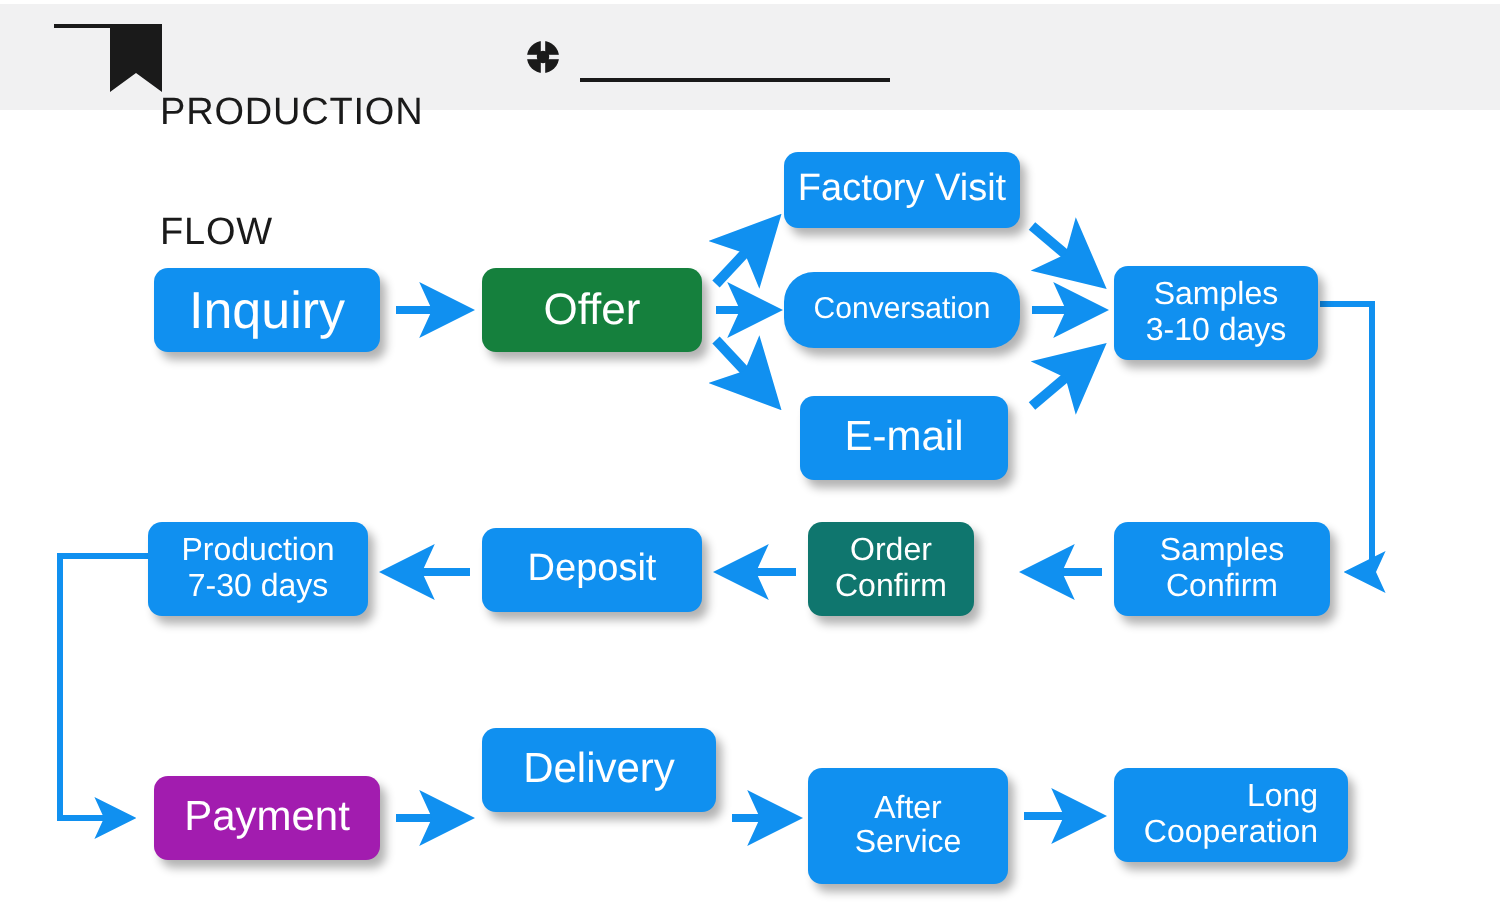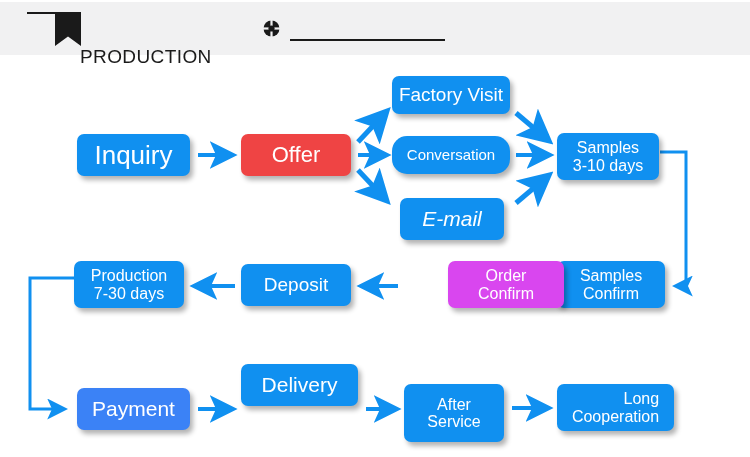--- a/index.html
+++ b/index.html
@@ -66,20 +66,21 @@
 
 <div id="stage">
 
   <div class="header-band"></div>
 
   <div class="bm-line"></div>
   <div class="bookmark"></div>
 
   <div class="title">
     <span class="l1">PRODUCTION</span>
+    <span class="l2">FLOW</span>
   </div>
 
   <div class="crosshair">
     <svg width="17" height="17" viewBox="0 0 17 17">
       <circle cx="8.5" cy="8.5" r="8" fill="#1a1a1a"></circle>
       <rect x="7.4" y="0" width="2.2" height="17" fill="#f1f1f2"></rect>
       <rect x="0" y="7.4" width="17" height="2.2" fill="#f1f1f2"></rect>
       <circle cx="8.5" cy="8.5" r="3.1" fill="#1a1a1a"></circle>
     </svg>
   </div>
@@ -113,34 +114,34 @@
       <path d="M78,278 L30,278 L30,409 L64,409" stroke-width="3"></path>
 
       <line x1="198" y1="409" x2="232" y2="409"></line>
       <line x1="366" y1="409" x2="396" y2="409"></line>
       <line x1="512" y1="408" x2="548" y2="408"></line>
     </g>
   </svg>
 
   <div id="nodes">
       <div class="box" style="left: 77px; top: 134px; width: 113px; height: 42px; font-size: 26px; background: rgb(16, 144, 240);">Inquiry</div>
-      <div class="box" style="left: 241px; top: 134px; width: 110px; height: 42px; font-size: 22px; background: #ef4444;">Offer</div>
+      <div class="box" style="left: 241px; top: 134px; width: 110px; height: 42px; font-size: 22px; background: #15803d;">Offer</div>
       <div class="box" style="left: 392px; top: 76px; width: 118px; height: 38px; font-size: 19px; background: rgb(16, 144, 240);">Factory Visit</div>
       <div class="box" style="left: 392px; top: 136px; width: 118px; height: 38px; font-size: 15px; background: rgb(16, 144, 240); border-radius: 15px;">Conversation</div>
-      <div class="box" style="left: 400px; top: 198px; width: 104px; height: 42px; font-size: 21px; background: rgb(16, 144, 240); font-style: italic;">E-mail</div>
+      <div class="box" style="left: 400px; top: 198px; width: 104px; height: 42px; font-size: 21px; background: rgb(16, 144, 240);">E-mail</div>
       <div class="box" style="left: 557px; top: 133px; width: 102px; height: 47px; font-size: 16px; background: rgb(16, 144, 240);">Samples
 3-10 days</div>
       <div class="box" style="left: 557px; top: 261px; width: 108px; height: 47px; font-size: 16px; background: rgb(16, 144, 240);">Samples
 Confirm</div>
-      <div class="box" style="left: 404px; top: 261px; width: 116px; height: 47px; font-size: 16px; background: #d946ef; margin-left: 44px;">Order
+      <div class="box" style="left: 404px; top: 261px; width: 83px; height: 47px; font-size: 16px; background: #0f766e;">Order
 Confirm</div>
       <div class="box" style="left: 241px; top: 264px; width: 110px; height: 42px; font-size: 19px; background: rgb(16, 144, 240);">Deposit</div>
       <div class="box" style="left: 74px; top: 261px; width: 110px; height: 47px; font-size: 16px; background: rgb(16, 144, 240);">Production
 7-30 days</div>
-      <div class="box" style="left: 77px; top: 388px; width: 113px; height: 42px; font-size: 21px; background: #3b82f6;">Payment</div>
+      <div class="box" style="left: 77px; top: 388px; width: 113px; height: 42px; font-size: 21px; background: #a21caf;">Payment</div>
       <div class="box" style="left: 241px; top: 364px; width: 117px; height: 42px; font-size: 21px; background: rgb(16, 144, 240);">Delivery</div>
       <div class="box" style="left: 404px; top: 384px; width: 100px; height: 58px; font-size: 16px; background: rgb(16, 144, 240);">After
 Service</div>
       <div class="box" style="left: 557px; top: 384px; width: 117px; height: 47px; font-size: 16px; background: rgb(16, 144, 240); text-align: right;">Long
 Cooperation</div>
     </div>
 
 </div>
 
 </body></html>

